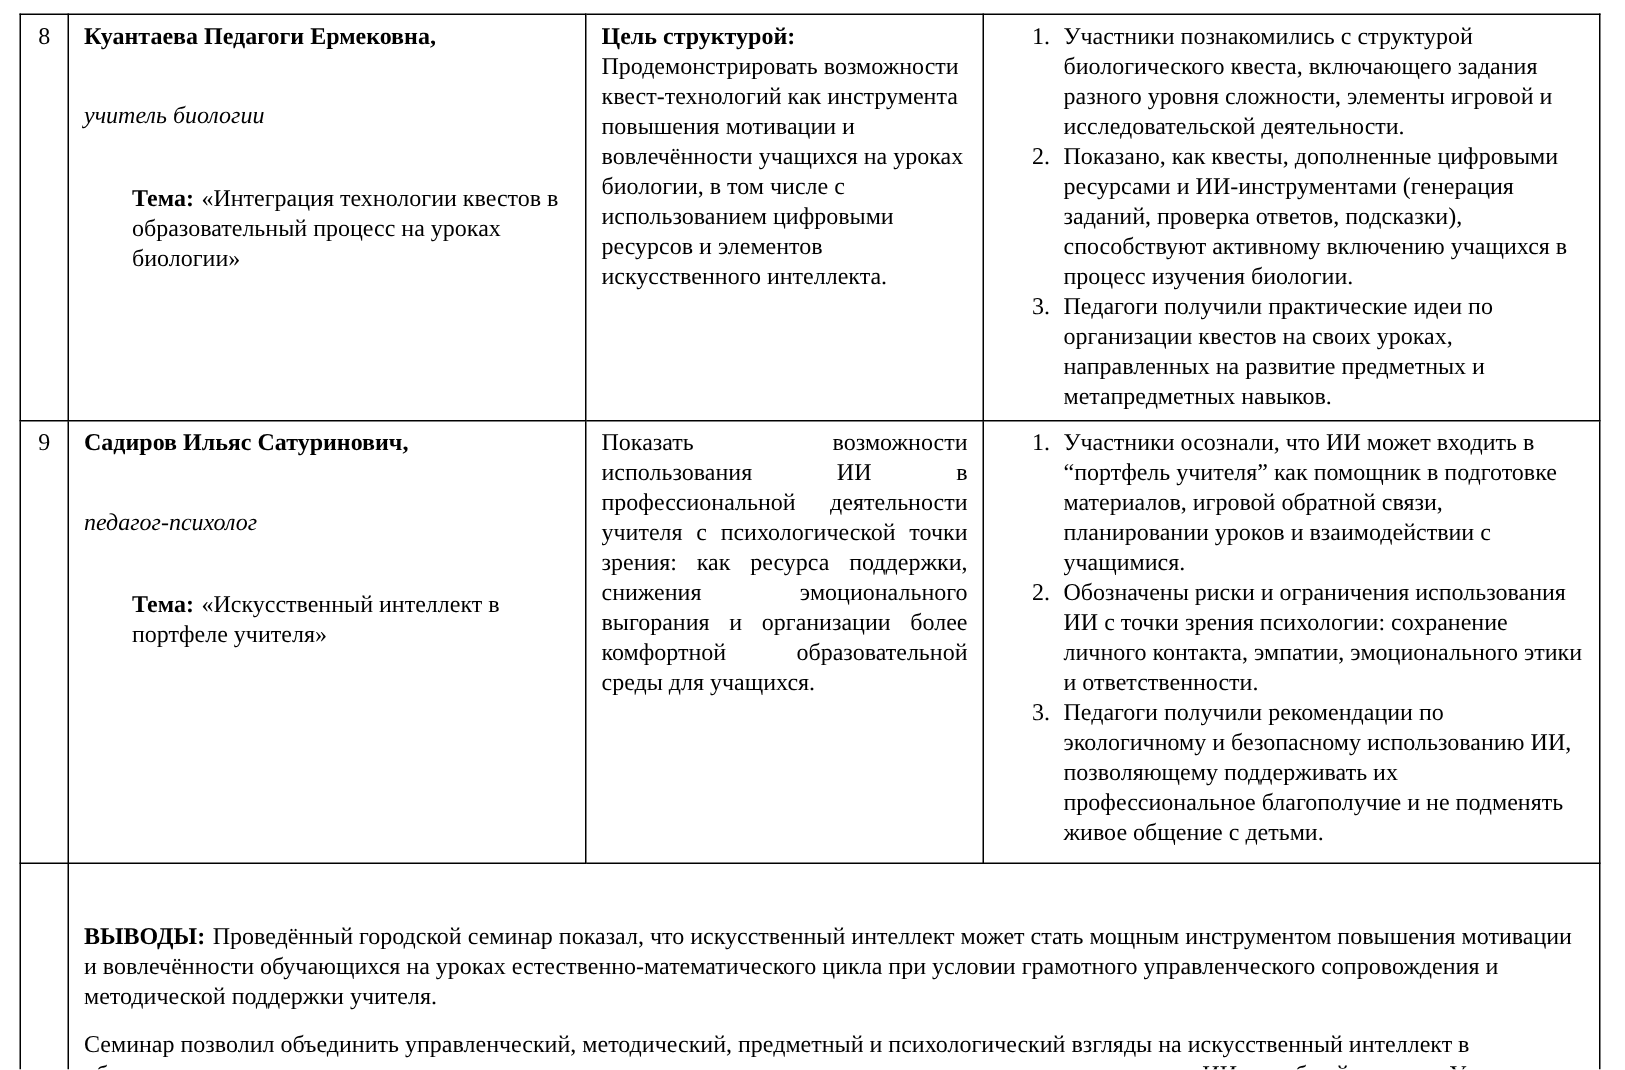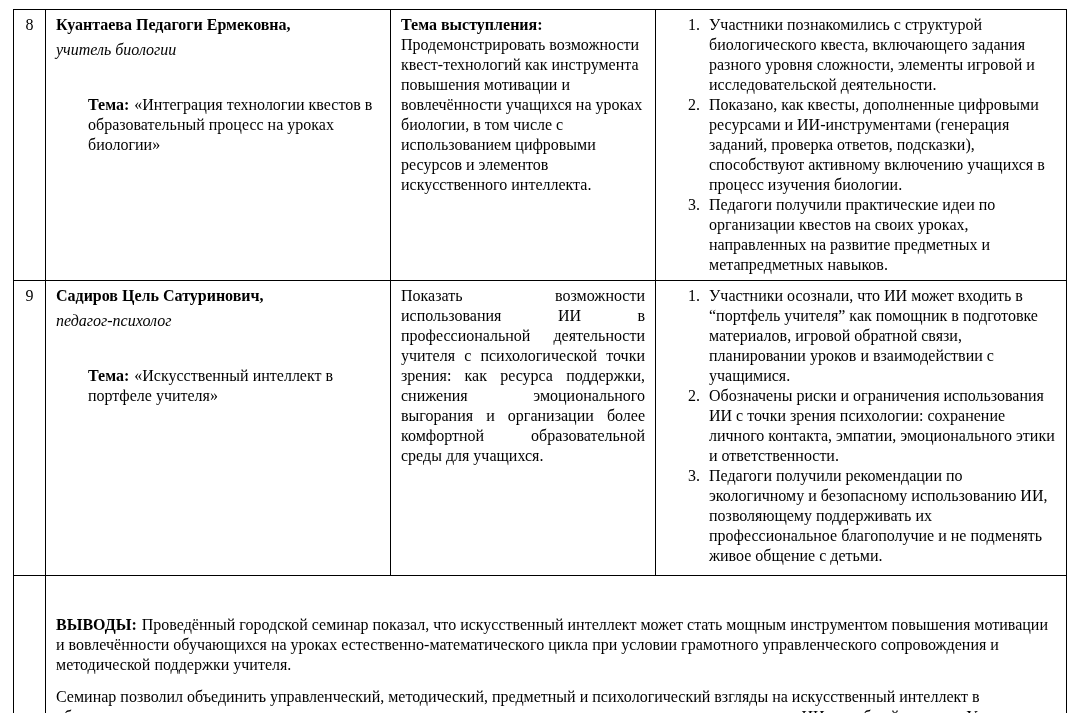--- a/index.html
+++ b/index.html
@@ -32,21 +32,21 @@
     padding: 5px 10px;
     overflow: hidden;
   }
   td.num-cell {
     text-align: center;
     padding: 5px 2px;
   }
   p { margin: 0; }
   .bold { font-weight: bold; }
   .italic { font-style: italic; }
-  .speaker-role { margin-top: 5px; }
+  .speaker-role { margin-top: 33px; }
   .topic-para { margin-top: 35px; margin-left: 32px; }
   .label-gap { margin-right: 5px; }
   .goal-text { margin-top: 0; }
   .justify { text-align: justify; font-family: Liberation Serif, serif; }
   ol.outcomes {
     margin: 0;
     padding-left: 38px;
   }
   ol.outcomes li {
     padding-left: 5px;
@@ -77,38 +77,38 @@
         <tr style="height:263px">
       <td class="num-cell">
         <span>8</span>
       </td>
       <td>
         <p class="bold">Куантаева Педагоги Ермековна,</p>
         <p class="italic speaker-role">учитель биологии</p>
         <p class="topic-para"><b class="label-gap">Тема:</b><span>«Интеграция технологии квестов в образовательный процесс на уроках биологии»</span></p>
       </td>
       <td>
-        <p class="bold">Тема выступления:</p>
+        <p class="bold">Цель структурой:</p>
         <p class="goal-text">Продемонстрировать возможности квест-технологий как инструмента повышения мотивации и вовлечённости учащихся на уроках биологии, в том числе с использованием цифровыми ресурсов и элементов искусственного интеллекта.</p>
       </td>
       <td>
         <ol class="outcomes">
           <li>Участники познакомились с структурой биологического квеста, включающего задания разного уровня сложности, элементы игровой и исследовательской деятельности.</li>
           <li>Показано, как квесты, дополненные цифровыми ресурсами и ИИ-инструментами (генерация заданий, проверка ответов, подсказки), способствуют активному включению учащихся в процесс изучения биологии.</li>
           <li>Педагоги получили практические идеи по организации квестов на своих уроках, направленных на развитие предметных и метапредметных навыков.</li>
         </ol>
       </td>
     </tr>
 
     <tr style="height:295px">
       <td class="num-cell">
         <span>9</span>
       </td>
       <td>
-        <p class="bold">Садиров Цель Сатуринович,</p>
+        <p class="bold">Садиров Ильяс Сатуринович,</p>
         <p class="italic speaker-role">педагог-психолог</p>
         <p class="topic-para"><b class="label-gap">Тема:</b><span>«Искусственный интеллект в портфеле учителя»</span></p>
       </td>
       <td>
         <p class="justify">Показать возможности использования ИИ в профессиональной деятельности учителя с психологической точки зрения: как ресурса поддержки, снижения эмоционального выгорания и организации более комфортной образовательной среды для учащихся.</p>
       </td>
       <td>
         <ol class="outcomes">
           <li>Участники осознали, что ИИ может входить в “портфель учителя” как помощник в подготовке материалов, игровой обратной связи, планировании уроков и взаимодействии с учащимися.</li>
           <li>Обозначены риски и ограничения использования ИИ с точки зрения психологии: сохранение личного контакта, эмпатии, эмоционального этики и ответственности.</li>

